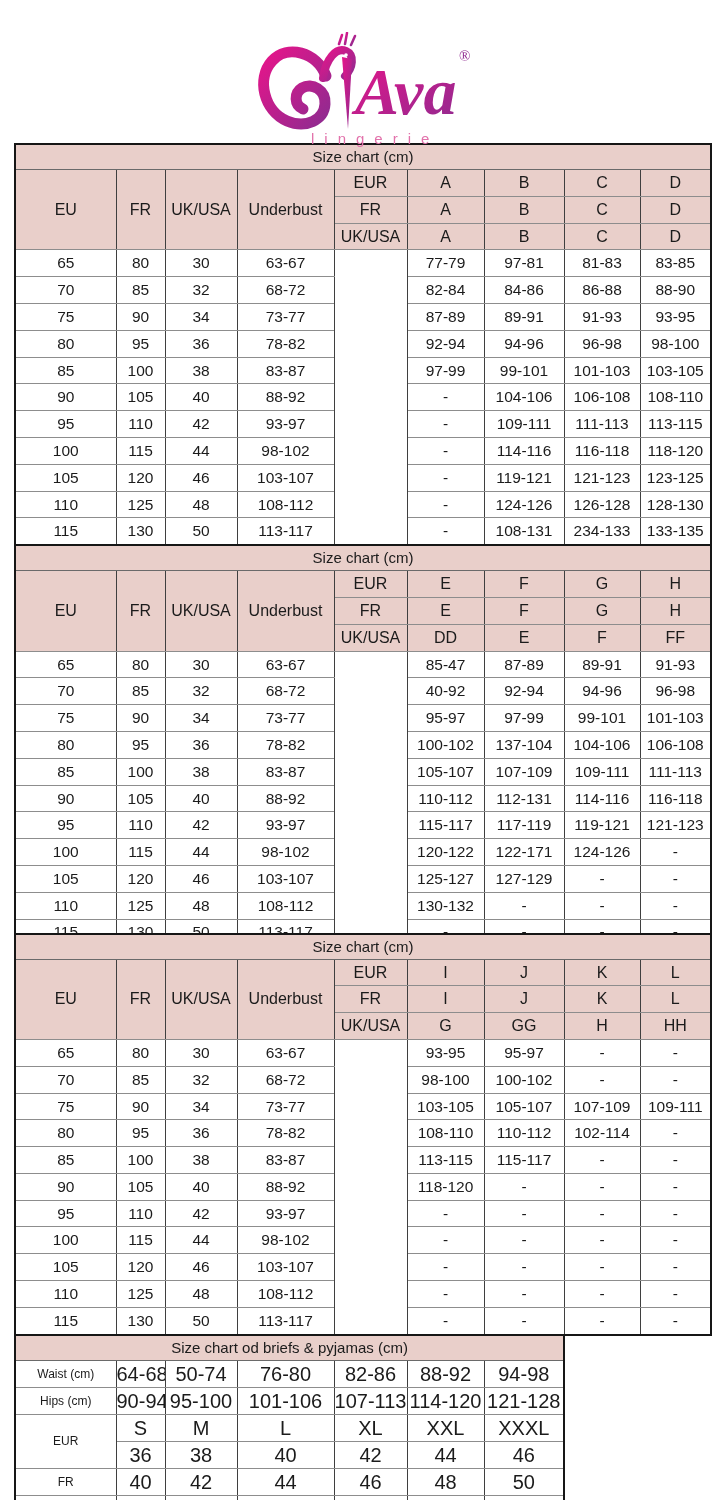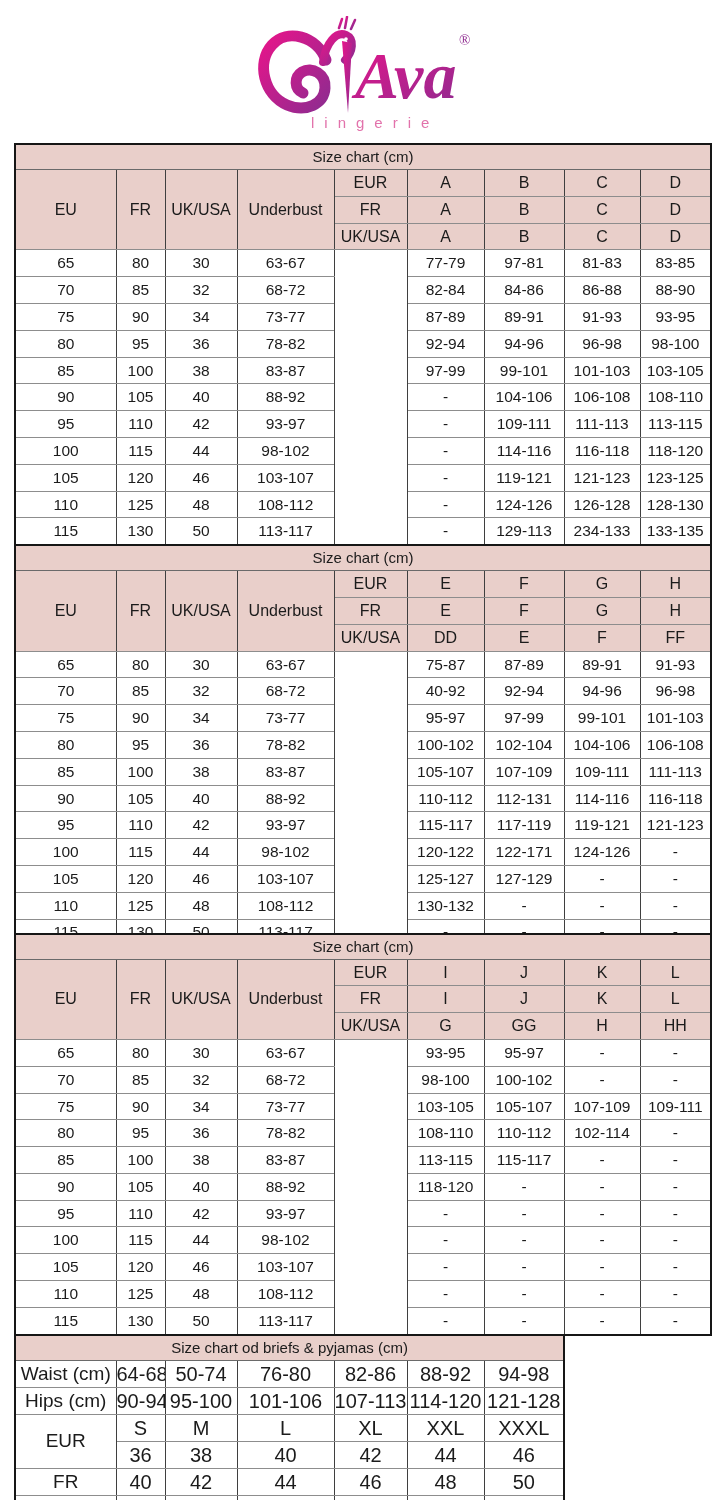--- a/index.html
+++ b/index.html
@@ -9,21 +9,21 @@
     --outer:#161616;
     --ink:#1b1b1b;
     --tagline:#e272ab;
   }
   *{margin:0;padding:0;box-sizing:border-box;}
   body{background:#ffffff;}
   .page{
     width:720px;height:1500px;background:#ffffff;overflow:hidden;position:relative;
     font-family:"Liberation Sans", sans-serif;color:var(--ink);
   }
-  .logo{height:143px;text-align:center;padding-top:16px;}
+  .logo{height:143px;text-align:center;padding-top:32px;}
   .logo svg{display:inline-block;}
   .brand{
     font-family:"Liberation Serif", serif;font-style:italic;font-weight:bold;
     font-size:66px;
   }
   .reg{font-family:"Liberation Serif", serif;font-size:15px;fill:#8f2b90;}
   .tagline{font-family:"Liberation Sans", sans-serif;font-size:15px;letter-spacing:10px;fill:var(--tagline);}
   .tables{margin-left:14px;}
   table.size-table{
     border-collapse:collapse;table-layout:fixed;width:698px;
@@ -39,21 +39,21 @@
   }
   .ct{height:25.8px;line-height:25.8px;overflow:hidden;white-space:nowrap;}
   .r-title .title-cell{background:var(--pink);border-bottom-color:#6a6a6a;}
   .r-title .ct{height:24px;line-height:24px;font-size:15px;}
   .r-head td{background:var(--pink);}
   .r-head .ct{font-size:16px;}
   .strip{background:#ffffff;}
   .r-clip td{height:13px;}
   .r-clip .ct{height:13px;line-height:23px;}
   .r-brief .ct{height:26px;line-height:26px;font-size:20px;}
-  .r-brief .lab .ct{font-size:19px;}
+  .r-brief .lab .ct{font-size:12px;}
 </style>
 </head>
 <body>
 
 <div class="page">
 
   <div class="logo">
     <svg width="235" height="122" viewBox="0 0 235 122">
       <defs>
         <linearGradient id="lg" x1="0%" y1="0%" x2="100%" y2="100%">
@@ -427,21 +427,21 @@
             <td>
               <div class="ct">50</div>
             </td>
             <td>
               <div class="ct">113-117</div>
             </td>
             <td>
               <div class="ct">-</div>
             </td>
             <td>
-              <div class="ct">129-113</div>
+              <div class="ct">108-131</div>
             </td>
             <td>
               <div class="ct">234-133</div>
             </td>
             <td>
               <div class="ct">133-135</div>
             </td>
           </tr>
         </tbody>
       </table>
@@ -534,21 +534,21 @@
               <div class="ct">80</div>
             </td>
             <td>
               <div class="ct">30</div>
             </td>
             <td>
               <div class="ct">63-67</div>
             </td>
             <td rowspan="11" class="strip"></td>
             <td>
-              <div class="ct">75-87</div>
+              <div class="ct">85-47</div>
             </td>
             <td>
               <div class="ct">87-89</div>
             </td>
             <td>
               <div class="ct">89-91</div>
             </td>
             <td>
               <div class="ct">91-93</div>
             </td>
@@ -615,21 +615,21 @@
             <td>
               <div class="ct">36</div>
             </td>
             <td>
               <div class="ct">78-82</div>
             </td>
             <td>
               <div class="ct">100-102</div>
             </td>
             <td>
-              <div class="ct">102-104</div>
+              <div class="ct">137-104</div>
             </td>
             <td>
               <div class="ct">104-106</div>
             </td>
             <td>
               <div class="ct">106-108</div>
             </td>
           </tr>
           <tr class="r-data">
             <td>

